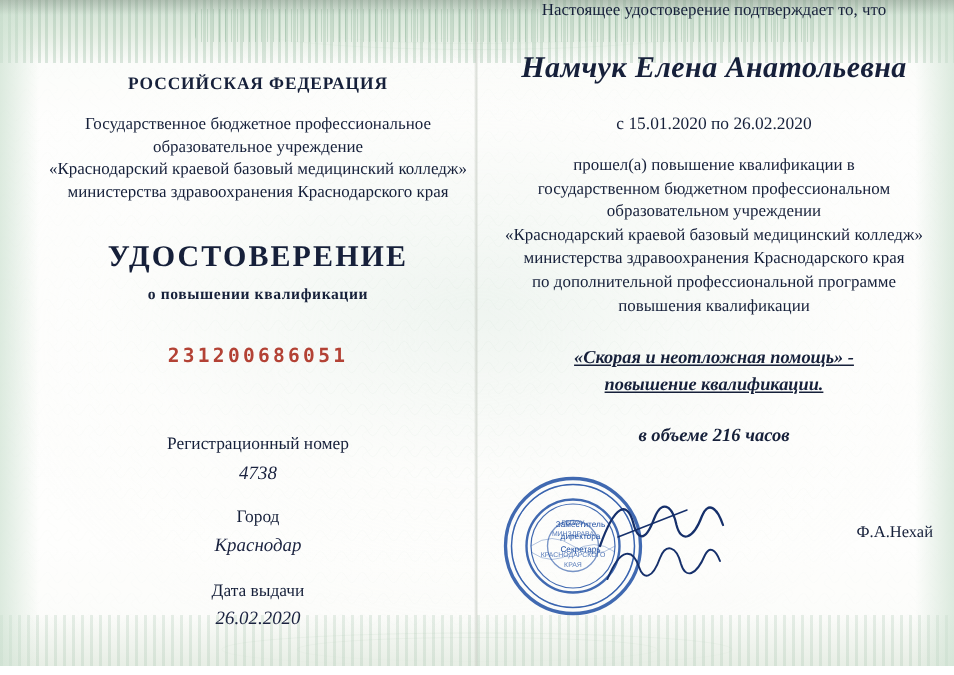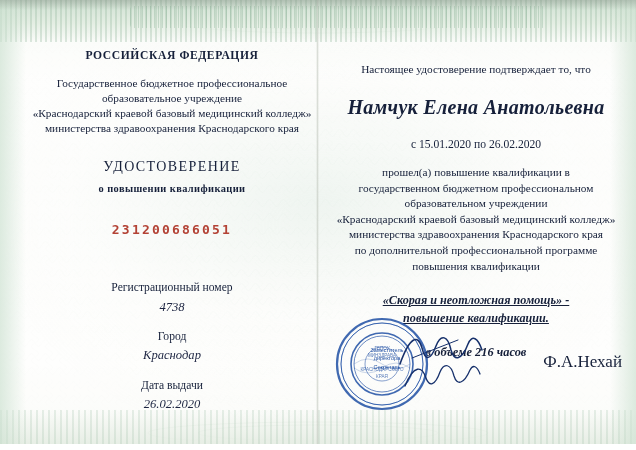--- a/index.html
+++ b/index.html
@@ -98,22 +98,22 @@
 
   .ru-fed {
     font-size: 11.6px;
     font-weight: bold;
     letter-spacing: 0.6px;
   }
   .org {
     font-size: 11.3px;
   }
   .title {
-    font-size: 14px;
-    font-weight: normal;
+    font-size: 20px;
+    font-weight: bold;
     letter-spacing: 1.4px;
   }
   .subtitle {
     font-size: 10.4px;
     font-weight: bold;
     letter-spacing: 0.4px;
   }
   .serial {
     font-family: "DejaVu Sans Mono", monospace;
     font-size: 13px;
@@ -158,21 +158,21 @@
     font-weight: bold;
     font-size: 12.4px;
   }
 
   
   .sign-names {
     position: absolute;
     right: 14px;
     width: 160px;
     text-align: right;
-    font-size: 17px;
+    font-size: 11px;
     line-height: 2.15;
     color: #16203a;
   }
 
   
   .stamp {
     position: absolute;
     left: 334px;
     top: 316px;
     width: 96px;
@@ -242,21 +242,21 @@
     <div class="line value-hand" style="margin-top:3px;">4738</div>
 
     <div class="line label" style="margin-top:14px;">Город</div>
     <div class="line value-hand" style="margin-top:3px;">Краснодар</div>
 
     <div class="line label" style="margin-top:14px;">Дата выдачи</div>
     <div class="line value-hand" style="margin-top:3px;text-align:center;">26.02.2020</div>
   </div>
 
   <div class="col col-right">
-    <div class="r-line" style="margin-top:62px;">Настоящее удостоверение подтверждает то, что</div>
+    <div class="r-line" style="">Настоящее удостоверение подтверждает то, что</div>
 
     <div class="r-line fio" style="margin-top:16px;">Намчук Елена Анатольевна</div>
 
     <div class="r-line period" style="margin-top:16px;">с 15.01.2020 по 26.02.2020</div>
 
     <div style="margin-top:12px;">
       <div class="r-line">прошел(а) повышение квалификации в</div>
       <div class="r-line">государственном бюджетном профессиональном</div>
       <div class="r-line">образовательном учреждении</div>
       <div class="r-line">«Краснодарский краевой базовый медицинский колледж»</div>

